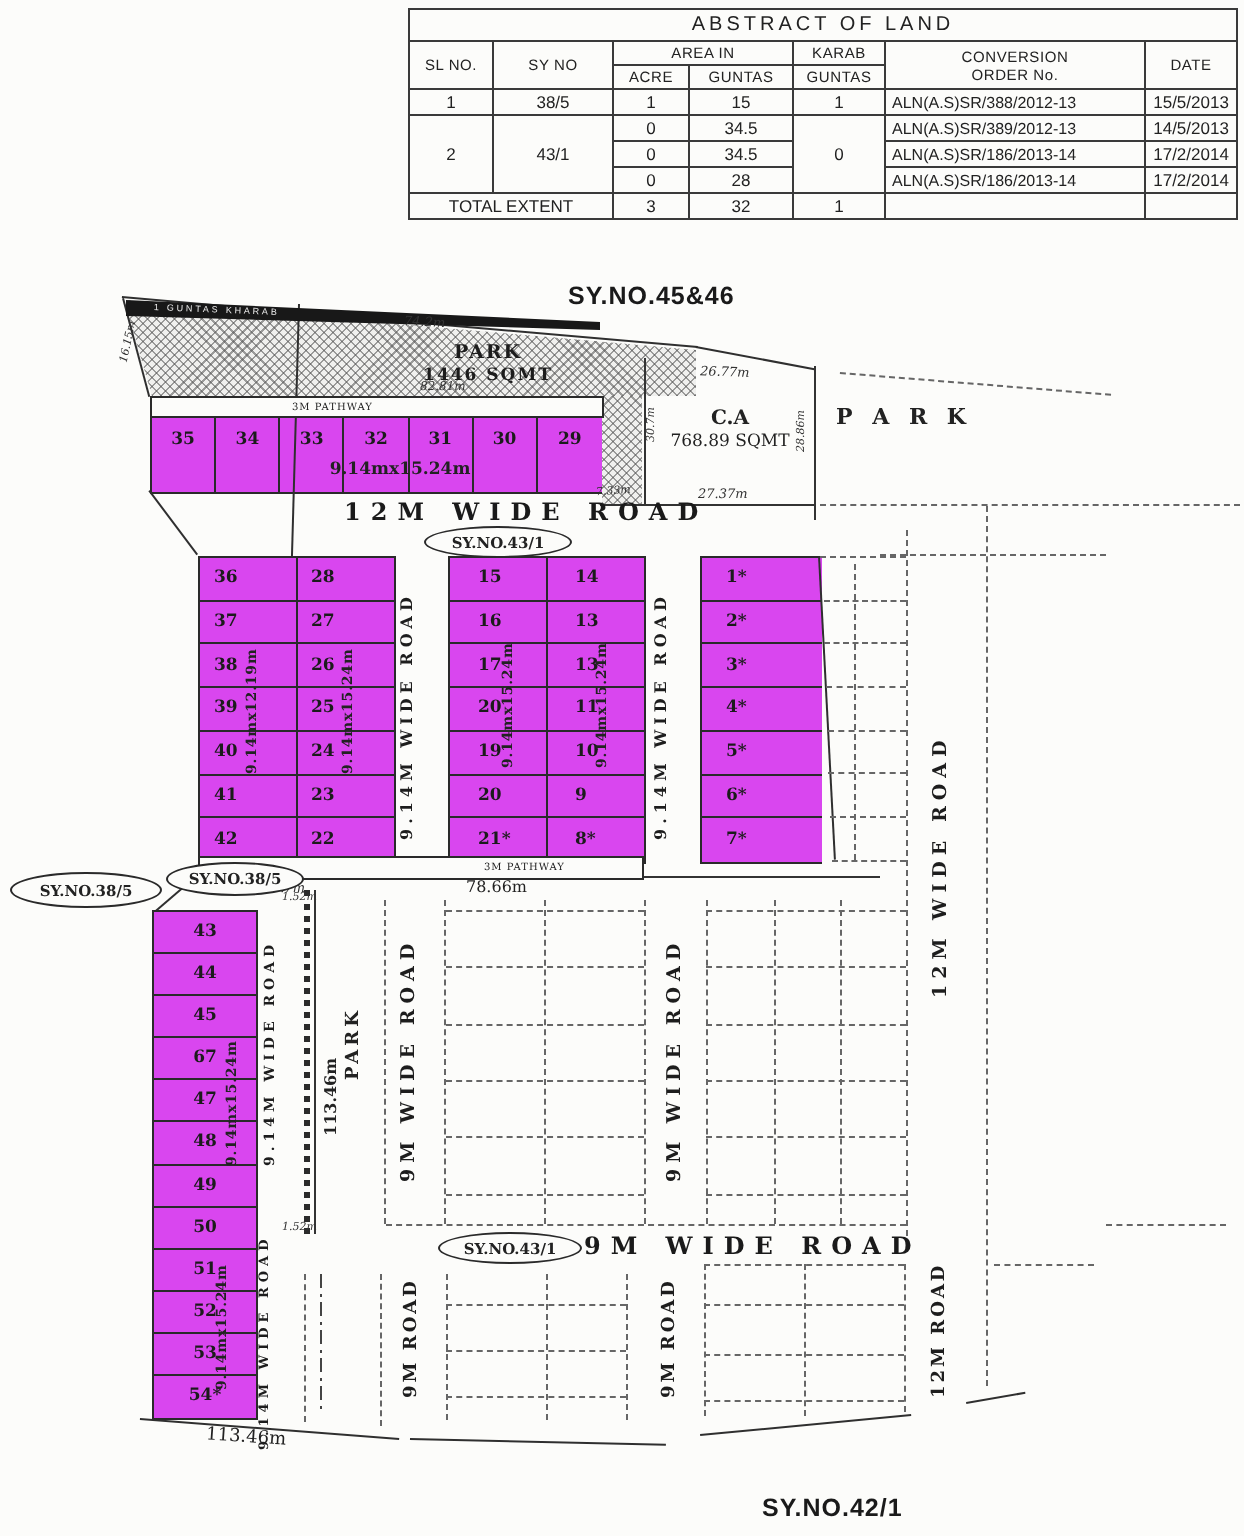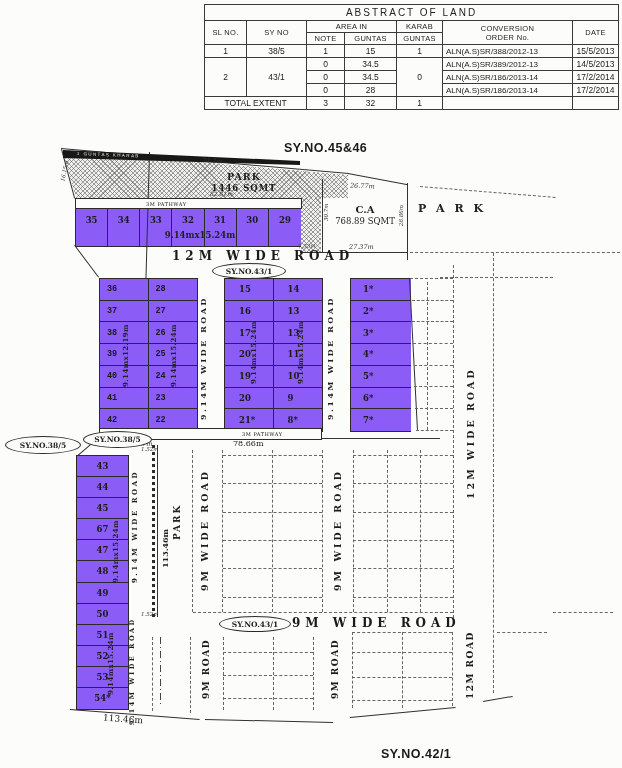--- a/index.html
+++ b/index.html
@@ -18,21 +18,21 @@
   .vdd{width:1px;background:repeating-linear-gradient(to bottom,#444 0 7px,transparent 7px 10px,#444 10px 11.5px,transparent 11.5px 14px);}
   .vtext{writing-mode:vertical-rl;transform:rotate(180deg);white-space:nowrap;line-height:1;
          display:flex;align-items:center;justify-content:center;}
   .roadv{font-weight:bold;letter-spacing:2.5px;font-size:8px;color:#1d1d1d;}
   .roadv2{font-weight:bold;letter-spacing:3px;font-size:9.5px;color:#1d1d1d;}
   .roadh{font-weight:bold;letter-spacing:5px;font-size:12px;white-space:nowrap;color:#1a1a1a;}
   .vsize{font-size:7px;font-weight:600;letter-spacing:.4px;color:#222;}
   .dim{font-style:italic;font-size:6.5px;color:#333;white-space:nowrap;}
   .oval{border:1.3px solid #2a2a2a;border-radius:50%;display:flex;align-items:center;justify-content:center;
         font-weight:bold;font-size:7.5px;background:#fcfcfa;white-space:nowrap;z-index:4;}
-  .grid{display:grid;border:1.2px solid #2a2a2a;background:#8b5cf6;}
+  .grid{display:grid;border:1.2px solid #2a2a2a;background:#d946ef;}
   .g7{grid-template-columns:repeat(7,1fr);}
   .g7>div{border-right:1px solid #2a2a2a;}
   .g7>div:last-child{border-right:none;}
   .g2{grid-auto-flow:column;grid-template-rows:repeat(7,1fr);grid-template-columns:repeat(2,1fr);}
   .g2>div{border-bottom:1px solid #2a2a2a;}
   .g2>div:nth-child(-n+7){border-right:1px solid #2a2a2a;}
   .g2>div:nth-child(7n){border-bottom:none;}
   .g1x7{grid-template-rows:repeat(7,1fr);}
   .g1x7>div{border-bottom:1px solid #2a2a2a;}
   .g1x7>div:last-child{border-bottom:none;}
@@ -79,21 +79,21 @@
       <td rowspan="2">SY NO</td>
       <td colspan="2">AREA IN</td>
       <td>KARAB</td>
       <td rowspan="2">
         <span style="display:block">CONVERSION</span>
         <span style="display:block">ORDER No.</span>
       </td>
       <td rowspan="2">DATE</td>
     </tr>
     <tr class="hdr">
-      <td>NOTE</td>
+      <td>ACRE</td>
       <td>GUNTAS</td>
       <td>GUNTAS</td>
     </tr>
     <tr>
       <td>1</td>
       <td>38/5</td>
       <td>1</td>
       <td>15</td>
       <td>1</td>
       <td class="ord">ALN(A.S)SR/388/2012-13</td>
@@ -193,21 +193,21 @@
   <div class="abs vtext dim" style="left:324px;top:196px;height:32px;font-size:5.5px;">30.7m</div>
   <div class="abs vtext dim" style="left:399px;top:198px;height:36px;font-size:5.5px;">28.86m</div>
   <div class="abs" style="left:418px;top:202px;font-weight:bold;font-size:11px;letter-spacing:3px;white-space:nowrap;">P A R K</div>
 
   <div class="abs roadh" style="left:172px;top:249px;">12M WIDE ROAD</div>
   <div class="abs hd" style="left:410px;top:252px;width:210px;"></div>
   <div class="abs oval" style="left:212px;top:263px;width:72px;height:14px;">SY.NO.43/1</div>
   <div class="abs dg" style="left:75px;top:245px;width:40px;transform:rotate(53.1deg);"></div>
   <div class="abs dg" style="left:150px;top:152px;width:285px;transform:rotate(91.6deg);"></div>
 
-  <div class="abs grid g2" style="left:99px;top:278px;width:97px;height:152px;font-family:Liberation Mono, monospace;">
+  <div class="abs grid g2" style="left:99px;top:278px;width:97px;height:152px;">
     <div class="cell pl7">
         <span>36</span>
       </div>
     <div class="cell pl7">
         <span>37</span>
       </div>
     <div class="cell pl7">
         <span>38</span>
       </div>
     <div class="cell pl7">

